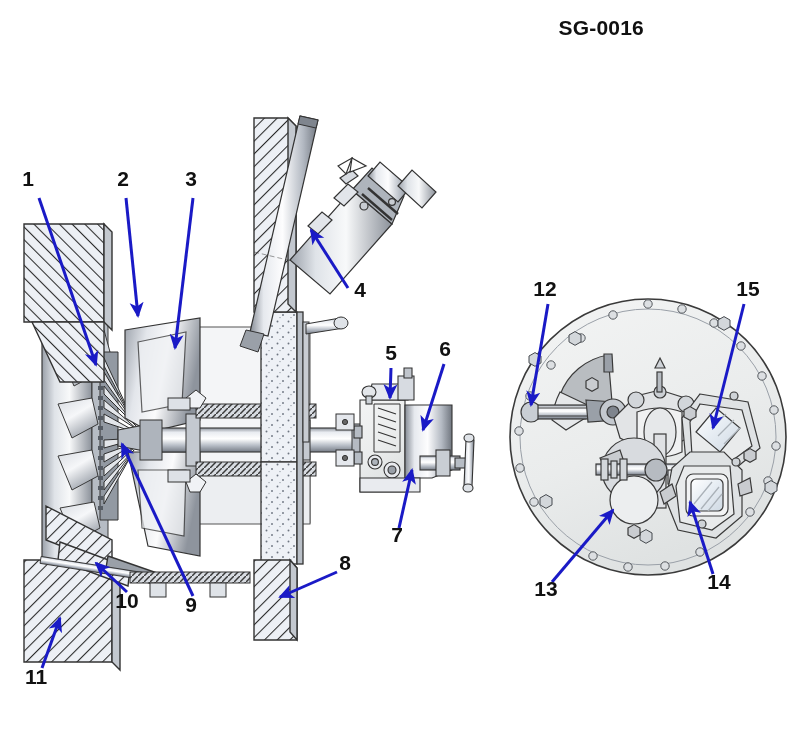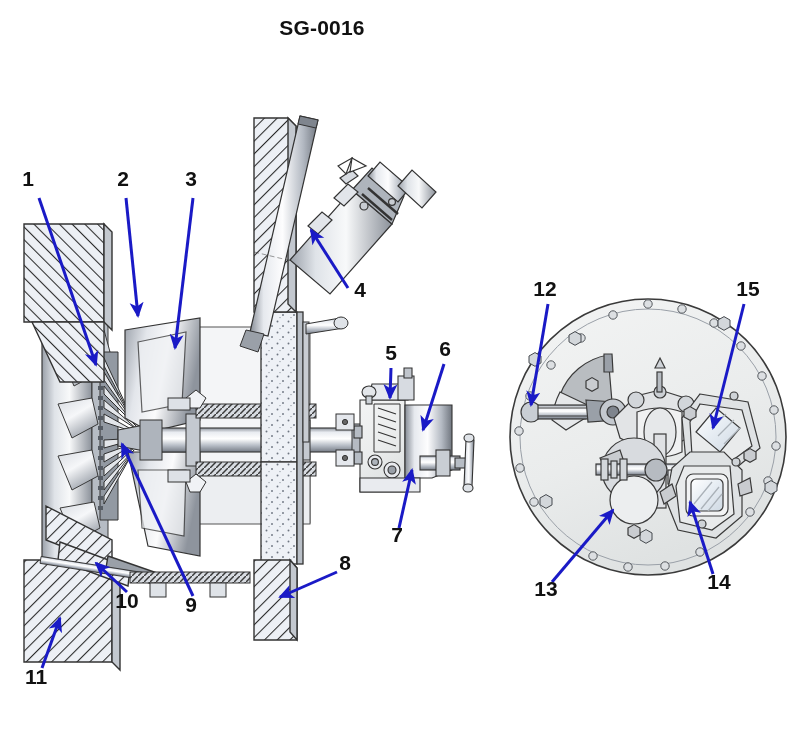--- a/index.html
+++ b/index.html
@@ -1,19 +1,19 @@
 <!DOCTYPE html>
 <html><head>
 <meta charset="utf-8">
 <style>
   html,body{margin:0;padding:0;background:#ffffff;}
   body{width:800px;height:746px;position:relative;overflow:hidden;
        font-family:"Liberation Sans","DejaVu Sans",sans-serif;}
   #root{position:absolute;inset:0;}
-  #title{position:absolute;left:0;top:16px;width:644px;text-align:center;
+  #title{position:absolute;left:0;top:16px;width:644px;text-align:right;
          font-size:21px;font-weight:bold;color:#111111;letter-spacing:.2px;}
   svg.fig{position:absolute;left:0;top:0;width:800px;height:746px;}
   .callout-num{font-family:"Liberation Sans","DejaVu Sans",sans-serif;
                font-size:21px;font-weight:bold;fill:#111111;}
 </style>
 </head>
 <body>
 
 <div id="root">
 

